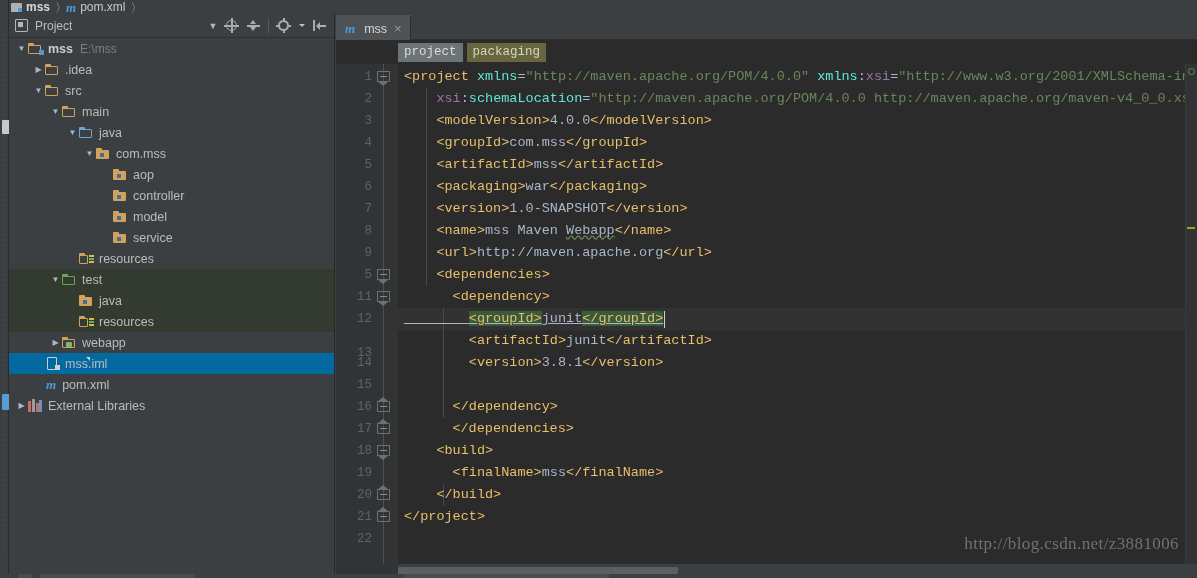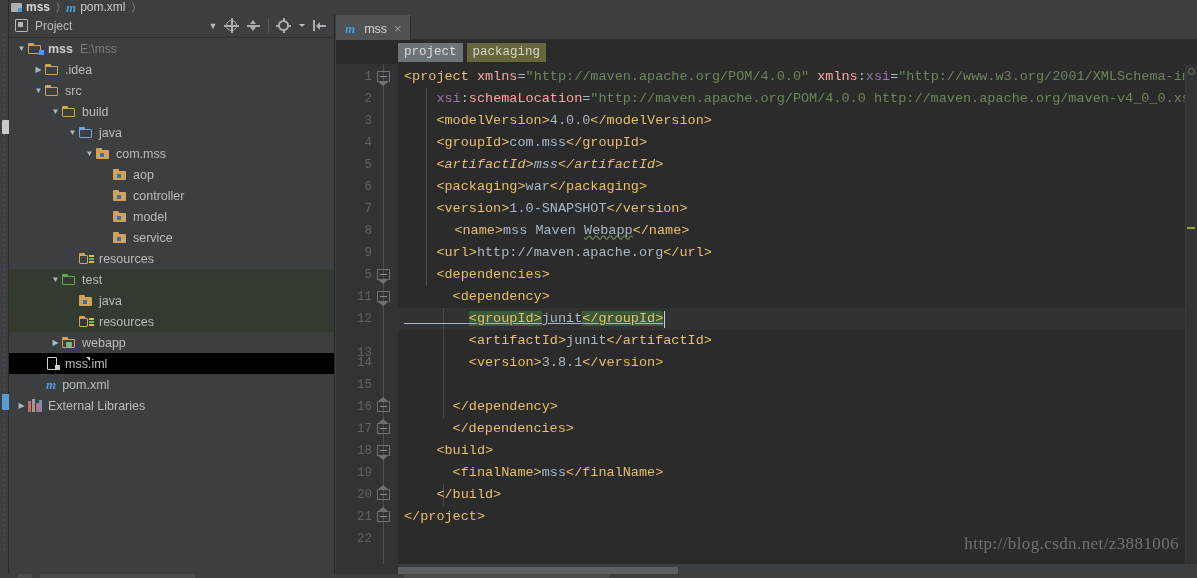--- a/index.html
+++ b/index.html
@@ -113,21 +113,21 @@
   .ic-hide .ar  { position:absolute; left:4px; top:3.5px; width:0;height:0;
      border-top:4px solid transparent;border-bottom:4px solid transparent;border-right:4.5px solid #c0c0c0;}
 
   
   .tree { position: relative; height: 540px; overflow: hidden; }
   .trow {
     height: 21px; display: flex; align-items: center; position: relative;
     white-space: nowrap; padding-right: 6px;
   }
   .trow.greenroot { background: #333b31; }
-  .trow.selected  { background: #000000; }
+  .trow.selected  { background: #0369a1; }
   .twist {
     width: 13px; text-align: center; color: #a9b7c6; font-size: 8px; flex: none;
     line-height: 21px;
   }
   .twist.none { color: transparent; }
   .tlabel { font-size: 12.5px; color: #bbbbbb; }
   .tlabel.bold { font-weight: bold; color: #cccccc; }
   .tpath { font-size: 12px; color: #7d7d7d; margin-left: 7px; }
 
   
@@ -242,21 +242,21 @@
   .cline {
     position: absolute; left: 0; height: 22px; line-height: 22px;
     font-family: "Liberation Mono", monospace; font-size: 13.5px;
     white-space: pre; color: #a9b7c6;
   }
   .caretline { position: absolute; left: 0; right: 0; height: 22px; background: #323232; }
   .indentguide { position: absolute; width: 1px; background: #4a4a4a; }
 
   .tag   { color: #e8bf6a; }
   .attr  { color: #9876aa; }
-  .attrw { color: #fca5a5; }
+  .attrw { color: #5eead4; }
   .str   { color: #6a8759; }
   .txt   { color: #a9b7c6; }
   .tagsel{ background: #3a5a3a; }
   .typo  { text-decoration: underline wavy #6a8759; text-decoration-skip-ink: none; }
 
   .caret { position:absolute; width:1.5px; height:17px; background:#cfcfcf; }
 
   
   .markbar {
     position:absolute; right:0; top:0; width:12px; height:500px; background:#313335;
@@ -372,21 +372,21 @@
             <span class="bd"></span>
           </span>
           <span class="tlabel">src</span>
         </div>
         <div class="trow" style="padding-left: 40px;">
           <span class="twist">▼</span>
           <span class="fico folder-plain">
             <span class="tab"></span>
             <span class="bd"></span>
           </span>
-          <span class="tlabel">build</span>
+          <span class="tlabel">main</span>
         </div>
         <div class="trow" style="padding-left: 57px;">
           <span class="twist">▼</span>
           <span class="fico folder-blue">
             <span class="tab"></span>
             <span class="bd"></span>
           </span>
           <span class="tlabel">java</span>
         </div>
         <div class="trow" style="padding-left: 74px;">
@@ -585,24 +585,24 @@
         </div>
       <div class="codewrap" id="codewrap">
           <div class="caretline" style="top: 244px;"></div>
           <div class="indentguide" style="left: 28px; top: 24px; height: 198px;"></div>
           <div class="indentguide" style="left: 45px; top: 244px; height: 110px;"></div>
           <div class="indentguide" style="left: 45px; top: 420px; height: 22px;"></div>
           <div class="cline" style="top: 2px; left: 6px;"><span class="tag">&lt;project </span><span class="attrw">xmlns</span><span class="txt">=</span><span class="str">"http://maven.apache.org/POM/4.0.0"</span><span class="txt"> </span><span class="attrw">xmlns</span><span class="txt">:</span><span class="attr">xsi</span><span class="txt">=</span><span class="str">"http://www.w3.org/2001/XMLSchema-instance"</span></div>
           <div class="cline" style="top: 24px; left: 6px;"><span class="txt">    </span><span class="attr">xsi</span><span class="txt">:</span><span class="attrw">schemaLocation</span><span class="txt">=</span><span class="str">"http://maven.apache.org/POM/4.0.0 http://maven.apache.org/maven-v4_0_0.xsd"</span></div>
           <div class="cline" style="top: 46px; left: 6px;"><span class="txt">    </span><span class="tag">&lt;modelVersion&gt;</span><span class="txt">4.0.0</span><span class="tag">&lt;/modelVersion&gt;</span></div>
           <div class="cline" style="top: 68px; left: 6px;"><span class="txt">    </span><span class="tag">&lt;groupId&gt;</span><span class="txt">com.mss</span><span class="tag">&lt;/groupId&gt;</span></div>
-          <div class="cline" style="top: 90px; left: 6px; font-style: italic;"><span class="txt">    </span><span class="tag">&lt;artifactId&gt;</span><span class="txt">mss</span><span class="tag">&lt;/artifactId&gt;</span></div>
+          <div class="cline" style="top: 90px; left: 6px;"><span class="txt">    </span><span class="tag">&lt;artifactId&gt;</span><span class="txt">mss</span><span class="tag">&lt;/artifactId&gt;</span></div>
           <div class="cline" style="top: 112px; left: 6px;"><span class="txt">    </span><span class="tag">&lt;packaging&gt;</span><span class="txt">war</span><span class="tag">&lt;/packaging&gt;</span></div>
           <div class="cline" style="top: 134px; left: 6px;"><span class="txt">    </span><span class="tag">&lt;version&gt;</span><span class="txt">1.0-SNAPSHOT</span><span class="tag">&lt;/version&gt;</span></div>
-          <div class="cline" style="top: 156px; left: 24px; font-family: Liberation Mono, monospace;"><span class="txt">    </span><span class="tag">&lt;name&gt;</span><span class="txt">mss Maven </span><span class="txt typo">Webapp</span><span class="tag">&lt;/name&gt;</span></div>
+          <div class="cline" style="top: 156px; left: 6px; font-family: Liberation Mono, monospace;"><span class="txt">    </span><span class="tag">&lt;name&gt;</span><span class="txt">mss Maven </span><span class="txt typo">Webapp</span><span class="tag">&lt;/name&gt;</span></div>
           <div class="cline" style="top: 178px; left: 6px;"><span class="txt">    </span><span class="tag">&lt;url&gt;</span><span class="txt">http://maven.apache.org</span><span class="tag">&lt;/url&gt;</span></div>
           <div class="cline" style="top: 200px; left: 6px;"><span class="txt">    </span><span class="tag">&lt;dependencies&gt;</span></div>
           <div class="cline" style="top: 222px; left: 6px;"><span class="txt">      </span><span class="tag">&lt;dependency&gt;</span></div>
           <div class="cline" style="top: 244px; left: 6px; text-decoration: underline;"><span class="txt">        </span><span class="tag tagsel">&lt;groupId&gt;</span><span class="txt">junit</span><span class="tag tagsel">&lt;/groupId&gt;</span></div>
           <div class="cline" style="top: 266px; left: 6px;"><span class="txt">        </span><span class="tag">&lt;artifactId&gt;</span><span class="txt">junit</span><span class="tag">&lt;/artifactId&gt;</span></div>
           <div class="cline" style="top: 288px; left: 6px;"><span class="txt">        </span><span class="tag">&lt;version&gt;</span><span class="txt">3.8.1</span><span class="tag">&lt;/version&gt;</span></div>
           <div class="cline" style="top: 332px; left: 6px;"><span class="txt">      </span><span class="tag">&lt;/dependency&gt;</span></div>
           <div class="cline" style="top: 354px; left: 22px;"><span class="txt">    </span><span class="tag">&lt;/dependencies&gt;</span></div>
           <div class="cline" style="top: 376px; left: 6px;"><span class="txt">    </span><span class="tag">&lt;build&gt;</span></div>
           <div class="cline" style="top: 398px; left: 6px;"><span class="txt">      </span><span class="tag">&lt;finalName&gt;</span><span class="txt">mss</span><span class="tag">&lt;/finalName&gt;</span></div>

